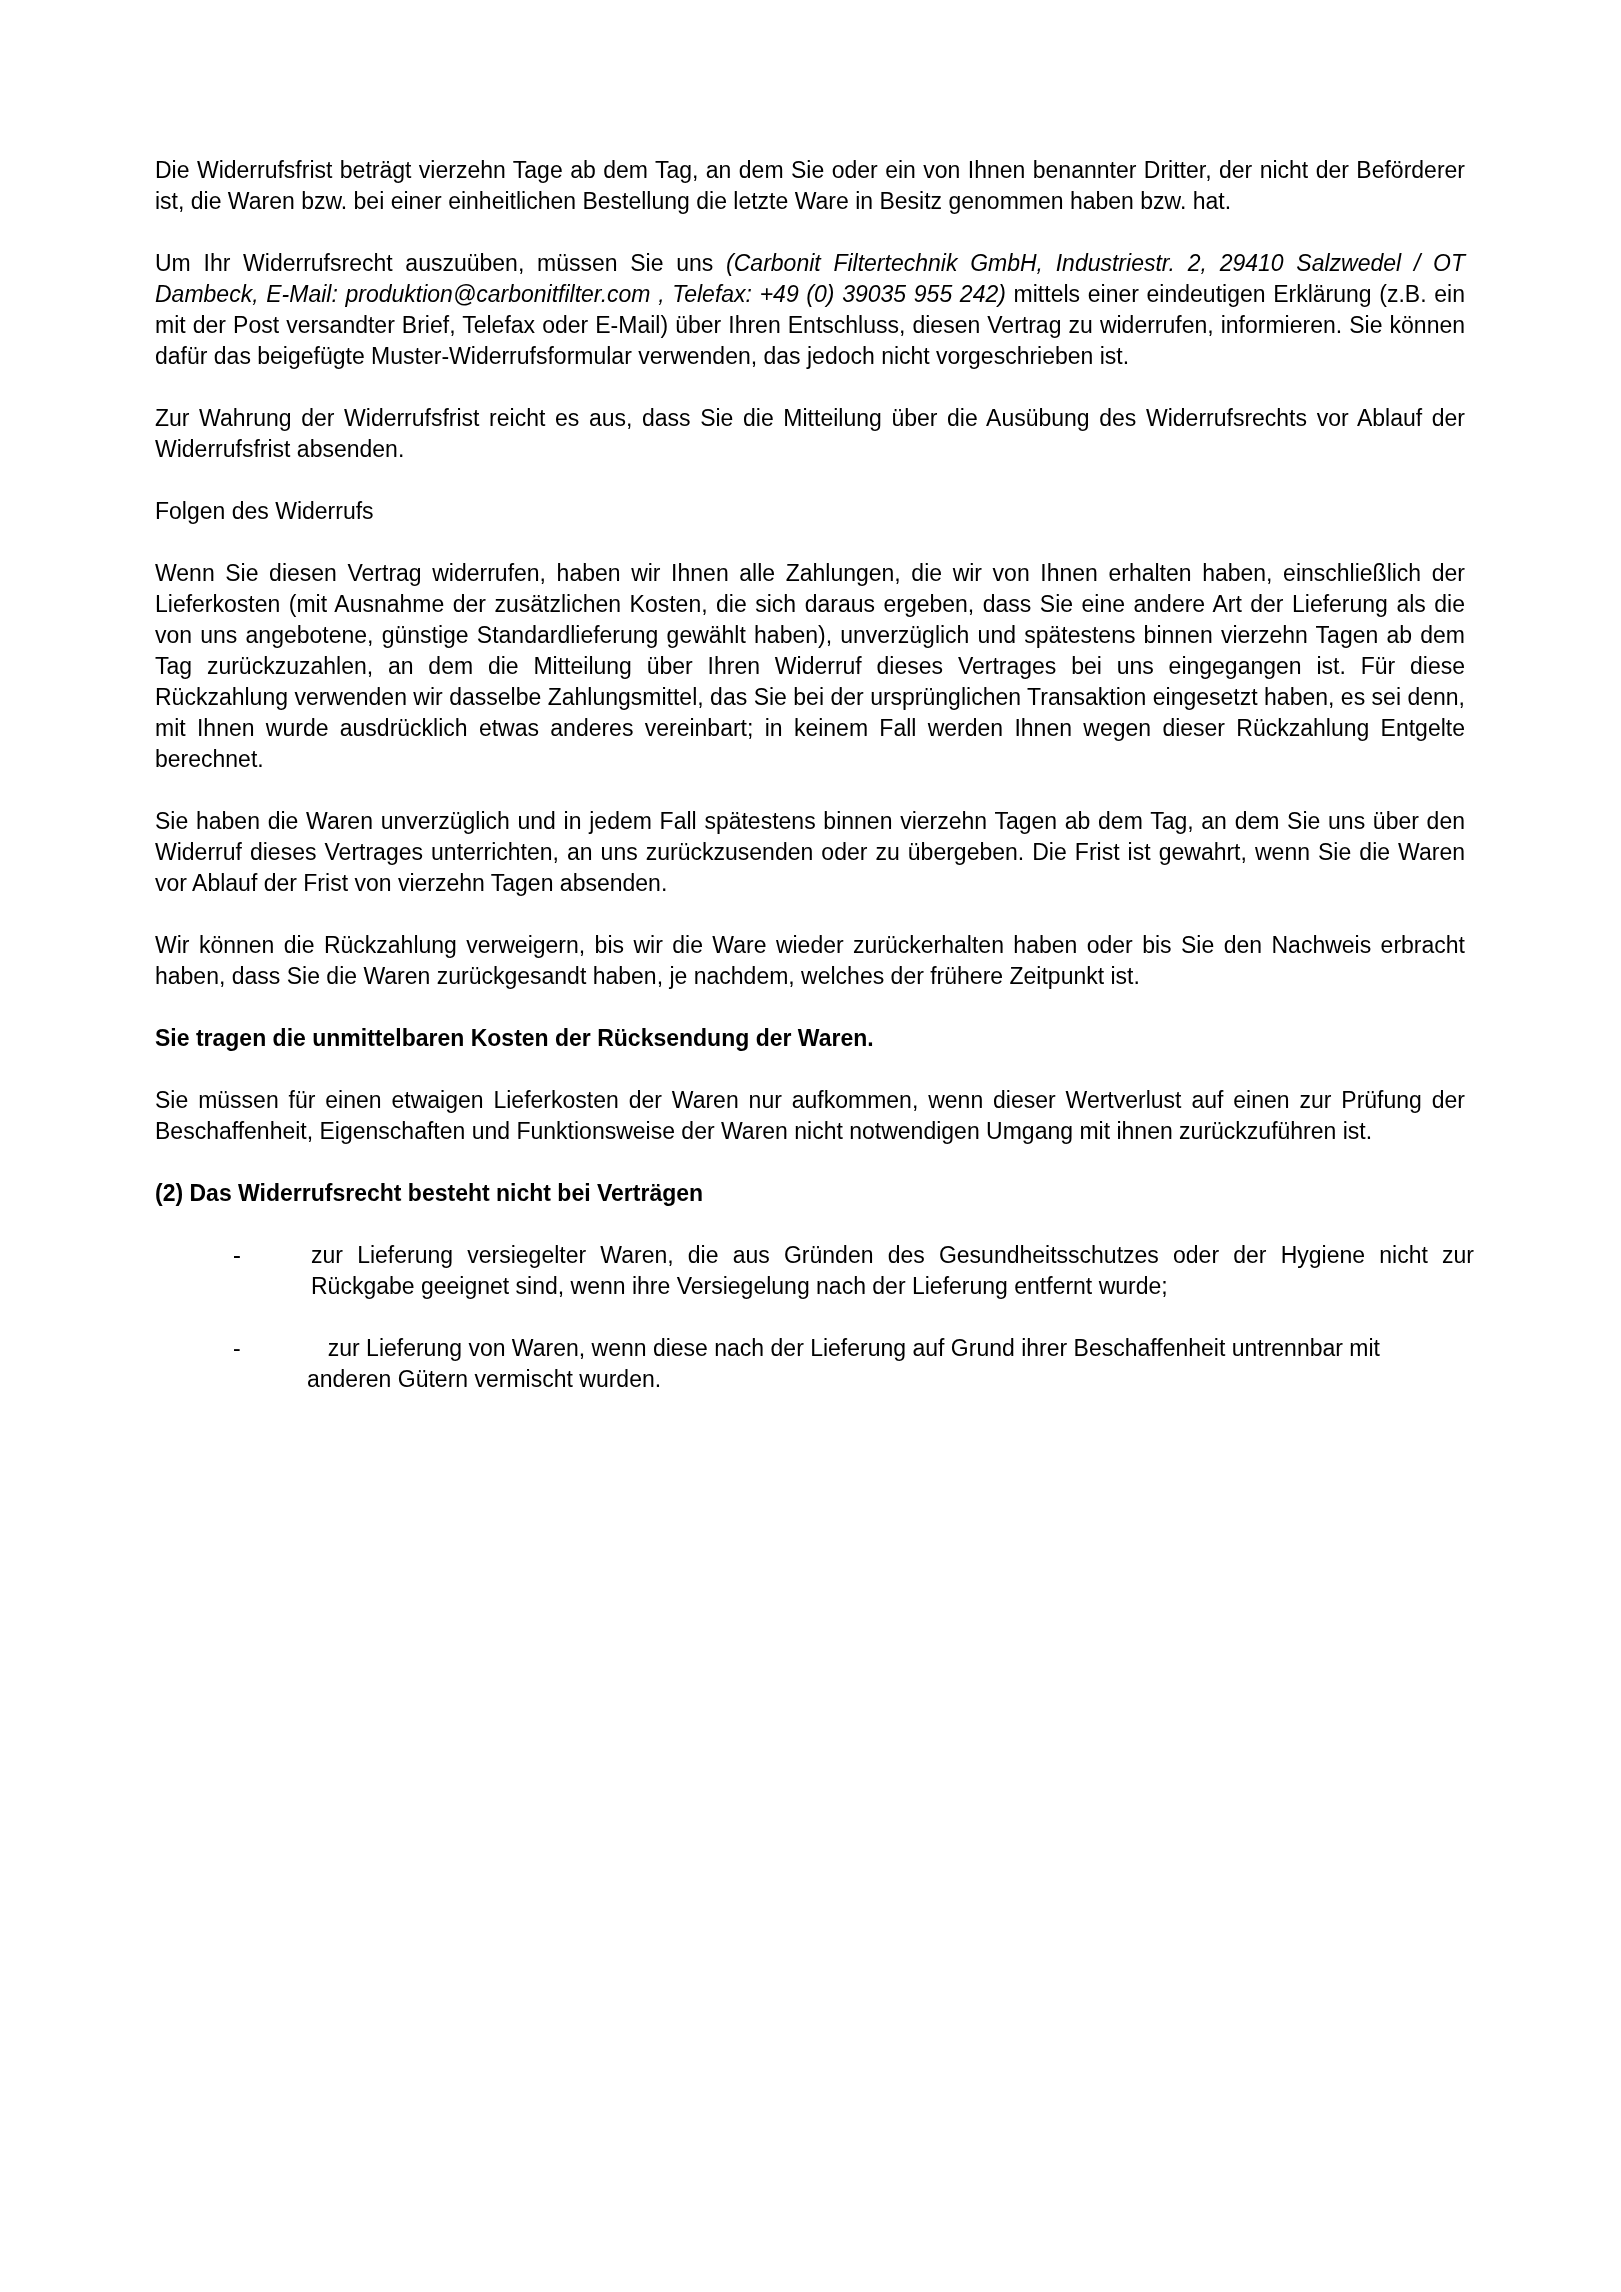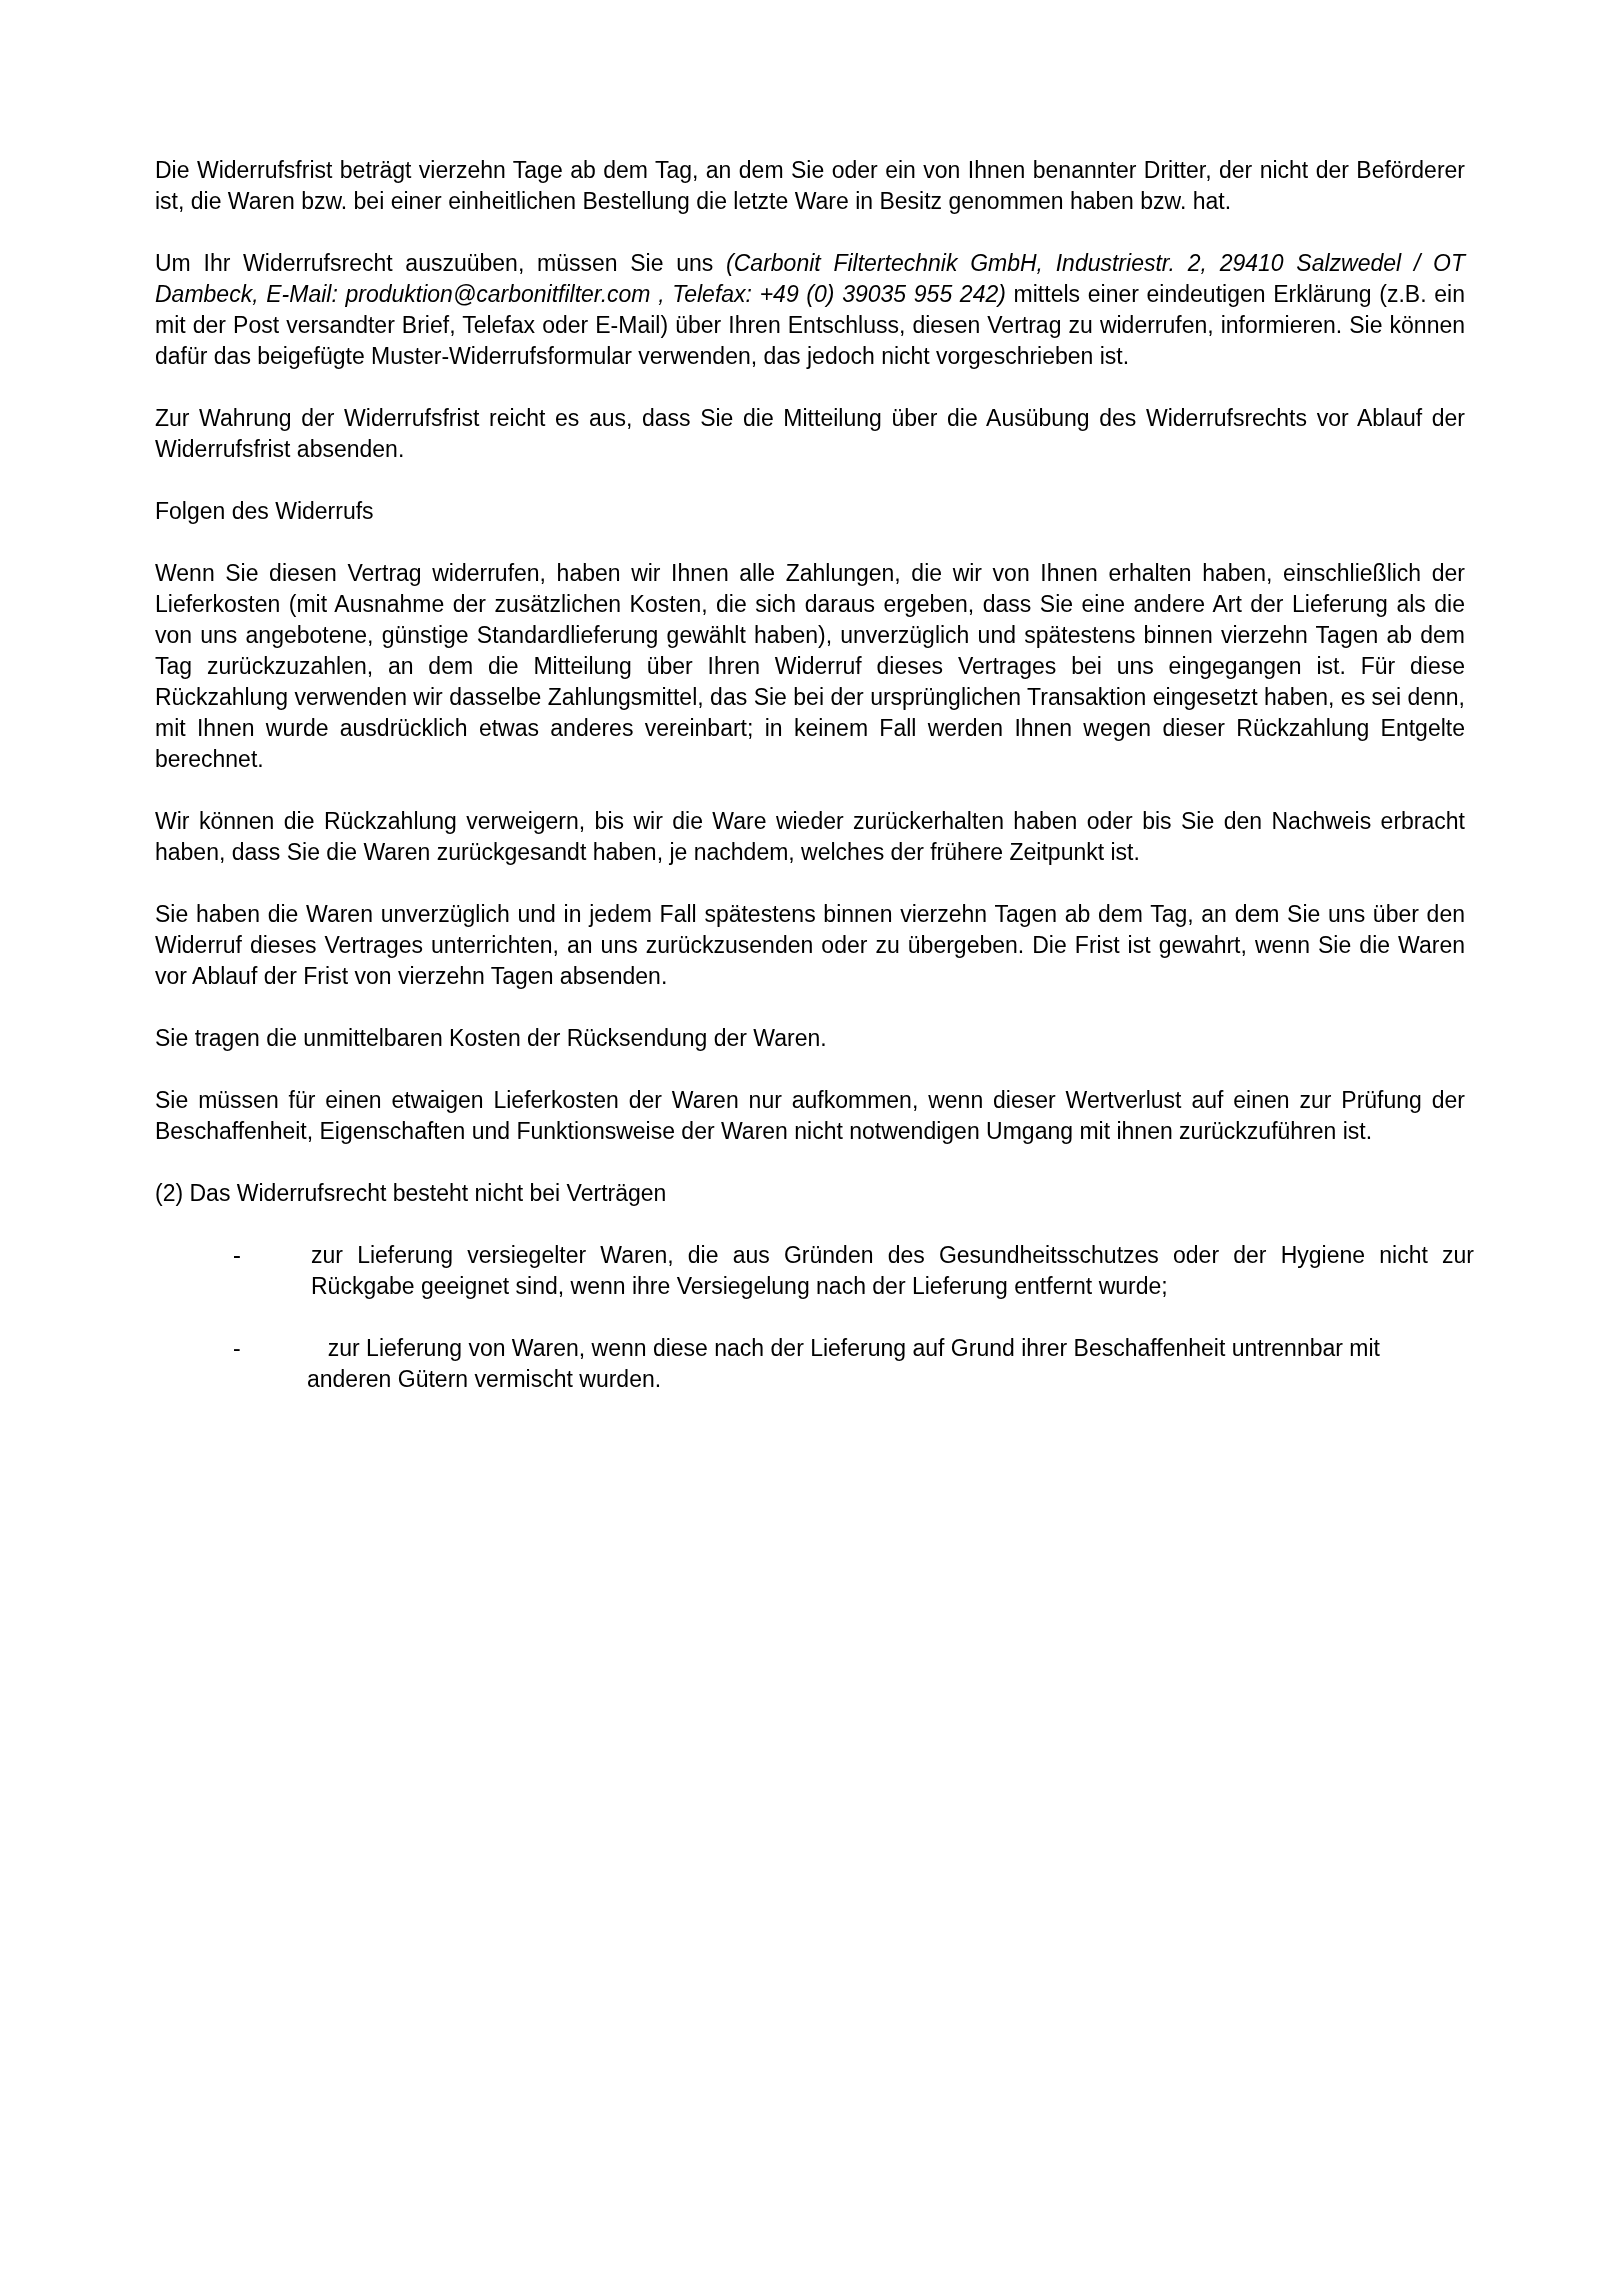--- a/index.html
+++ b/index.html
@@ -21,21 +21,21 @@
       top: 155px;
       width: 1319px;
       font-size: 23px;
       line-height: 31px;
     }
     .para {
       margin: 0 9px 31px 0;
       text-align: justify;
       text-align-last: left;
     }
-    .para.noj { text-align: left; }
+    .para.noj { text-align: left; font-weight: bold; }
     .italic { font-style: italic; }
     .heading {
       margin: 0 0 31px 0;
       font-weight: normal;
       font-size: 23px;
     }
     .list {
       margin: 0;
       padding: 0;
       list-style: none;
@@ -67,23 +67,23 @@
   <p class="para">Die Widerrufsfrist beträgt vierzehn Tage ab dem Tag, an dem Sie oder ein von Ihnen benannter Dritter, der nicht der Beförderer ist, die Waren bzw. bei einer einheitlichen Bestellung die letzte Ware in Besitz genommen haben bzw. hat.</p>
 
   <p class="para"><span>Um Ihr Widerrufsrecht auszuüben, müssen Sie uns </span><span class="italic">(Carbonit Filtertechnik GmbH, Industriestr. 2, 29410 Salzwedel / OT Dambeck, E-Mail: produktion@carbonitfilter.com , Telefax: +49 (0) 39035 955 242)</span><span> mittels einer eindeutigen Erklärung (z.B. ein mit der Post versandter Brief, Telefax oder E-Mail) über Ihren Entschluss, diesen Vertrag zu widerrufen, informieren. Sie können dafür das beigefügte Muster-Widerrufsformular verwenden, das jedoch nicht vorgeschrieben ist.</span></p>
 
   <p class="para">Zur Wahrung der Widerrufsfrist reicht es aus, dass Sie die Mitteilung über die Ausübung des Widerrufsrechts vor Ablauf der Widerrufsfrist absenden.</p>
 
   <h2 class="heading">Folgen des Widerrufs</h2>
 
   <p class="para">Wenn Sie diesen Vertrag widerrufen, haben wir Ihnen alle Zahlungen, die wir von Ihnen erhalten haben, einschließlich der Lieferkosten (mit Ausnahme der zusätzlichen Kosten, die sich daraus ergeben, dass Sie eine andere Art der Lieferung als die von uns angebotene, günstige Standardlieferung gewählt haben), unverzüglich und spätestens binnen vierzehn Tagen ab dem Tag zurückzuzahlen, an dem die Mitteilung über Ihren Widerruf dieses Vertrages bei uns eingegangen ist. Für diese Rückzahlung verwenden wir dasselbe Zahlungsmittel, das Sie bei der ursprünglichen Transaktion eingesetzt haben, es sei denn, mit Ihnen wurde ausdrücklich etwas anderes vereinbart; in keinem Fall werden Ihnen wegen dieser Rückzahlung Entgelte berechnet.</p>
 
+  <p class="para">Sie haben die Waren unverzüglich und in jedem Fall spätestens binnen vierzehn Tagen ab dem Tag, an dem Sie uns über den Widerruf dieses Vertrages unterrichten, an uns zurückzusenden oder zu übergeben. Die Frist ist gewahrt, wenn Sie die Waren vor Ablauf der Frist von vierzehn Tagen absenden.</p>
+
   <p class="para">Wir können die Rückzahlung verweigern, bis wir die Ware wieder zurückerhalten haben oder bis Sie den Nachweis erbracht haben, dass Sie die Waren zurückgesandt haben, je nachdem, welches der frühere Zeitpunkt ist.</p>
-
-  <p class="para">Sie haben die Waren unverzüglich und in jedem Fall spätestens binnen vierzehn Tagen ab dem Tag, an dem Sie uns über den Widerruf dieses Vertrages unterrichten, an uns zurückzusenden oder zu übergeben. Die Frist ist gewahrt, wenn Sie die Waren vor Ablauf der Frist von vierzehn Tagen absenden.</p>
 
   <p class="para noj">Sie tragen die unmittelbaren Kosten der Rücksendung der Waren.</p>
 
   <p class="para">Sie müssen für einen etwaigen Lieferkosten der Waren nur aufkommen, wenn dieser Wertverlust auf einen zur Prüfung der Beschaffenheit, Eigenschaften und Funktionsweise der Waren nicht notwendigen Umgang mit ihnen zurückzuführen ist.</p>
 
   <p class="para noj">(2) Das Widerrufsrecht besteht nicht bei Verträgen</p>
 
   <ul class="list">
     <li class="list-item">
       <span class="dash">-</span>

